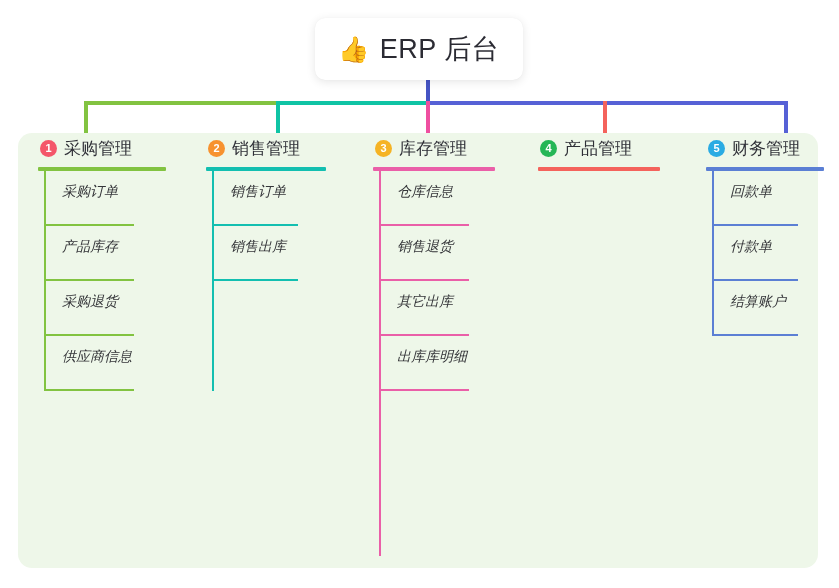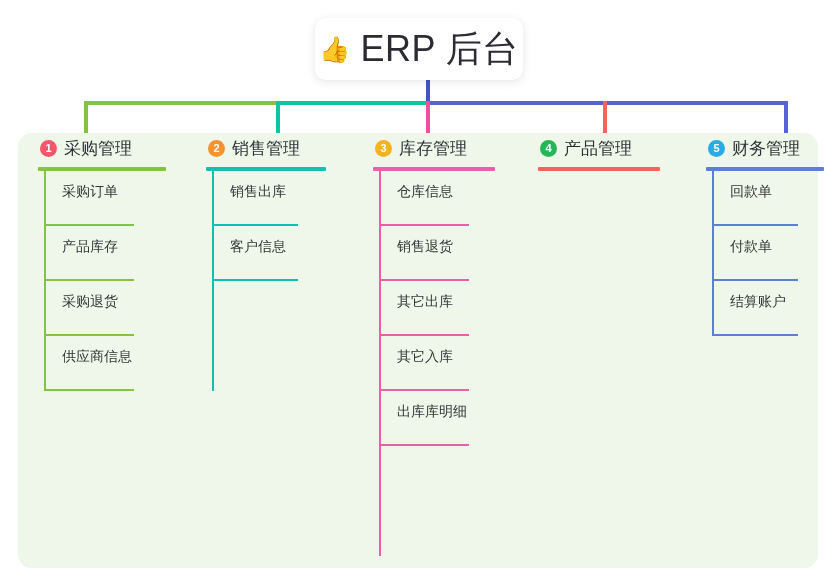--- a/index.html
+++ b/index.html
@@ -15,21 +15,21 @@
   
   .title-card{
     position:absolute;left:315px;top:18px;width:208px;height:62px;
     background:#ffffff;border-radius:10px;
     box-shadow:0 2px 10px rgba(0,0,0,0.10), 0 0 1px rgba(0,0,0,0.06);
     display:flex;align-items:center;justify-content:center;
     gap:10px;
     z-index:5;
   }
   .title-emoji{font-size:25px;line-height:1;}
-  .title-text{font-size:36px;color:#2b2b33;letter-spacing:.5px;white-space:nowrap;}
+  .title-text{font-size:27px;color:#2b2b33;letter-spacing:.5px;white-space:nowrap;}
 
   
   .stem{position:absolute;left:426px;top:80px;width:4px;height:24px;background:#4554c4;}
   .bar{position:absolute;top:101px;height:4px;}
   .bar.g{left:84px;width:194px;background:#82c341;}
   .bar.t{left:276px;width:152px;background:#0fc4a5;}
   .bar.b{left:426px;width:362px;background:#5661d6;}
   .drop{position:absolute;top:101px;width:4px;}
   .drop.d1{left:84px;height:32px;background:#82c341;}
   .drop.d2{left:276px;height:32px;background:#0fc4a5;}
@@ -47,21 +47,21 @@
   .col{position:absolute;top:0;}
   .col-head{display:flex;align-items:center;gap:7px;height:30px;padding-left:2px;}
   .badge{
     width:17px;height:17px;border-radius:50%;
     color:#fff;font-size:11px;line-height:17px;text-align:center;
     flex:0 0 auto;font-weight:bold;
   }
   .col-title{font-size:17px;color:#2f3037;white-space:nowrap;}
   .head-rule{height:4px;border-radius:1px;margin-top:4px;}
 
-  .items{position:relative;margin-top:0;}
+  .items{position:relative;margin-top:0;font-style:italic;}
   .trunk{position:absolute;left:6px;top:0;width:2px;}
   .item{position:relative;height:55px;}
   .item-label{
     position:absolute;left:24px;top:12px;
     font-size:14px;color:#343539;white-space:nowrap;
   }
   .item-rule{position:absolute;left:6px;bottom:0;height:2px;}
 </style>
 </head>
 <body>
@@ -113,25 +113,25 @@
         </div>
         <div class="col" style="left: 188px; width: 150px;">
           <div class="col-head">
             <span class="badge" style="background: rgb(247, 146, 47);">2</span>
             <span class="col-title">销售管理</span>
           </div>
           <div class="head-rule" style="background: rgb(19, 191, 176); width: 120px;"></div>
           <div class="items">
             <div class="trunk" style="background: rgb(19, 191, 176); height: 220px;"></div>
             <div class="item">
-              <span class="item-label">销售出库</span>
+              <span class="item-label">销售订单</span>
               <div class="item-rule" style="background: rgb(19, 191, 176); width: 86px;"></div>
             </div>
             <div class="item">
-              <span class="item-label">客户信息</span>
+              <span class="item-label">销售出库</span>
               <div class="item-rule" style="background: rgb(19, 191, 176); width: 86px;"></div>
             </div>
           </div>
         </div>
         <div class="col" style="left: 355px; width: 165px;">
           <div class="col-head">
             <span class="badge" style="background: rgb(245, 179, 36);">3</span>
             <span class="col-title">库存管理</span>
           </div>
           <div class="head-rule" style="background: rgb(234, 95, 168); width: 122px;"></div>
@@ -140,24 +140,20 @@
             <div class="item">
               <span class="item-label">仓库信息</span>
               <div class="item-rule" style="background: rgb(234, 95, 168); width: 90px;"></div>
             </div>
             <div class="item">
               <span class="item-label">销售退货</span>
               <div class="item-rule" style="background: rgb(234, 95, 168); width: 90px;"></div>
             </div>
             <div class="item">
               <span class="item-label">其它出库</span>
-              <div class="item-rule" style="background: rgb(234, 95, 168); width: 90px;"></div>
-            </div>
-            <div class="item">
-              <span class="item-label">其它入库</span>
               <div class="item-rule" style="background: rgb(234, 95, 168); width: 90px;"></div>
             </div>
             <div class="item">
               <span class="item-label">出库库明细</span>
               <div class="item-rule" style="background: rgb(234, 95, 168); width: 90px;"></div>
             </div>
           </div>
         </div>
         <div class="col" style="left: 520px; width: 160px;">
           <div class="col-head">

